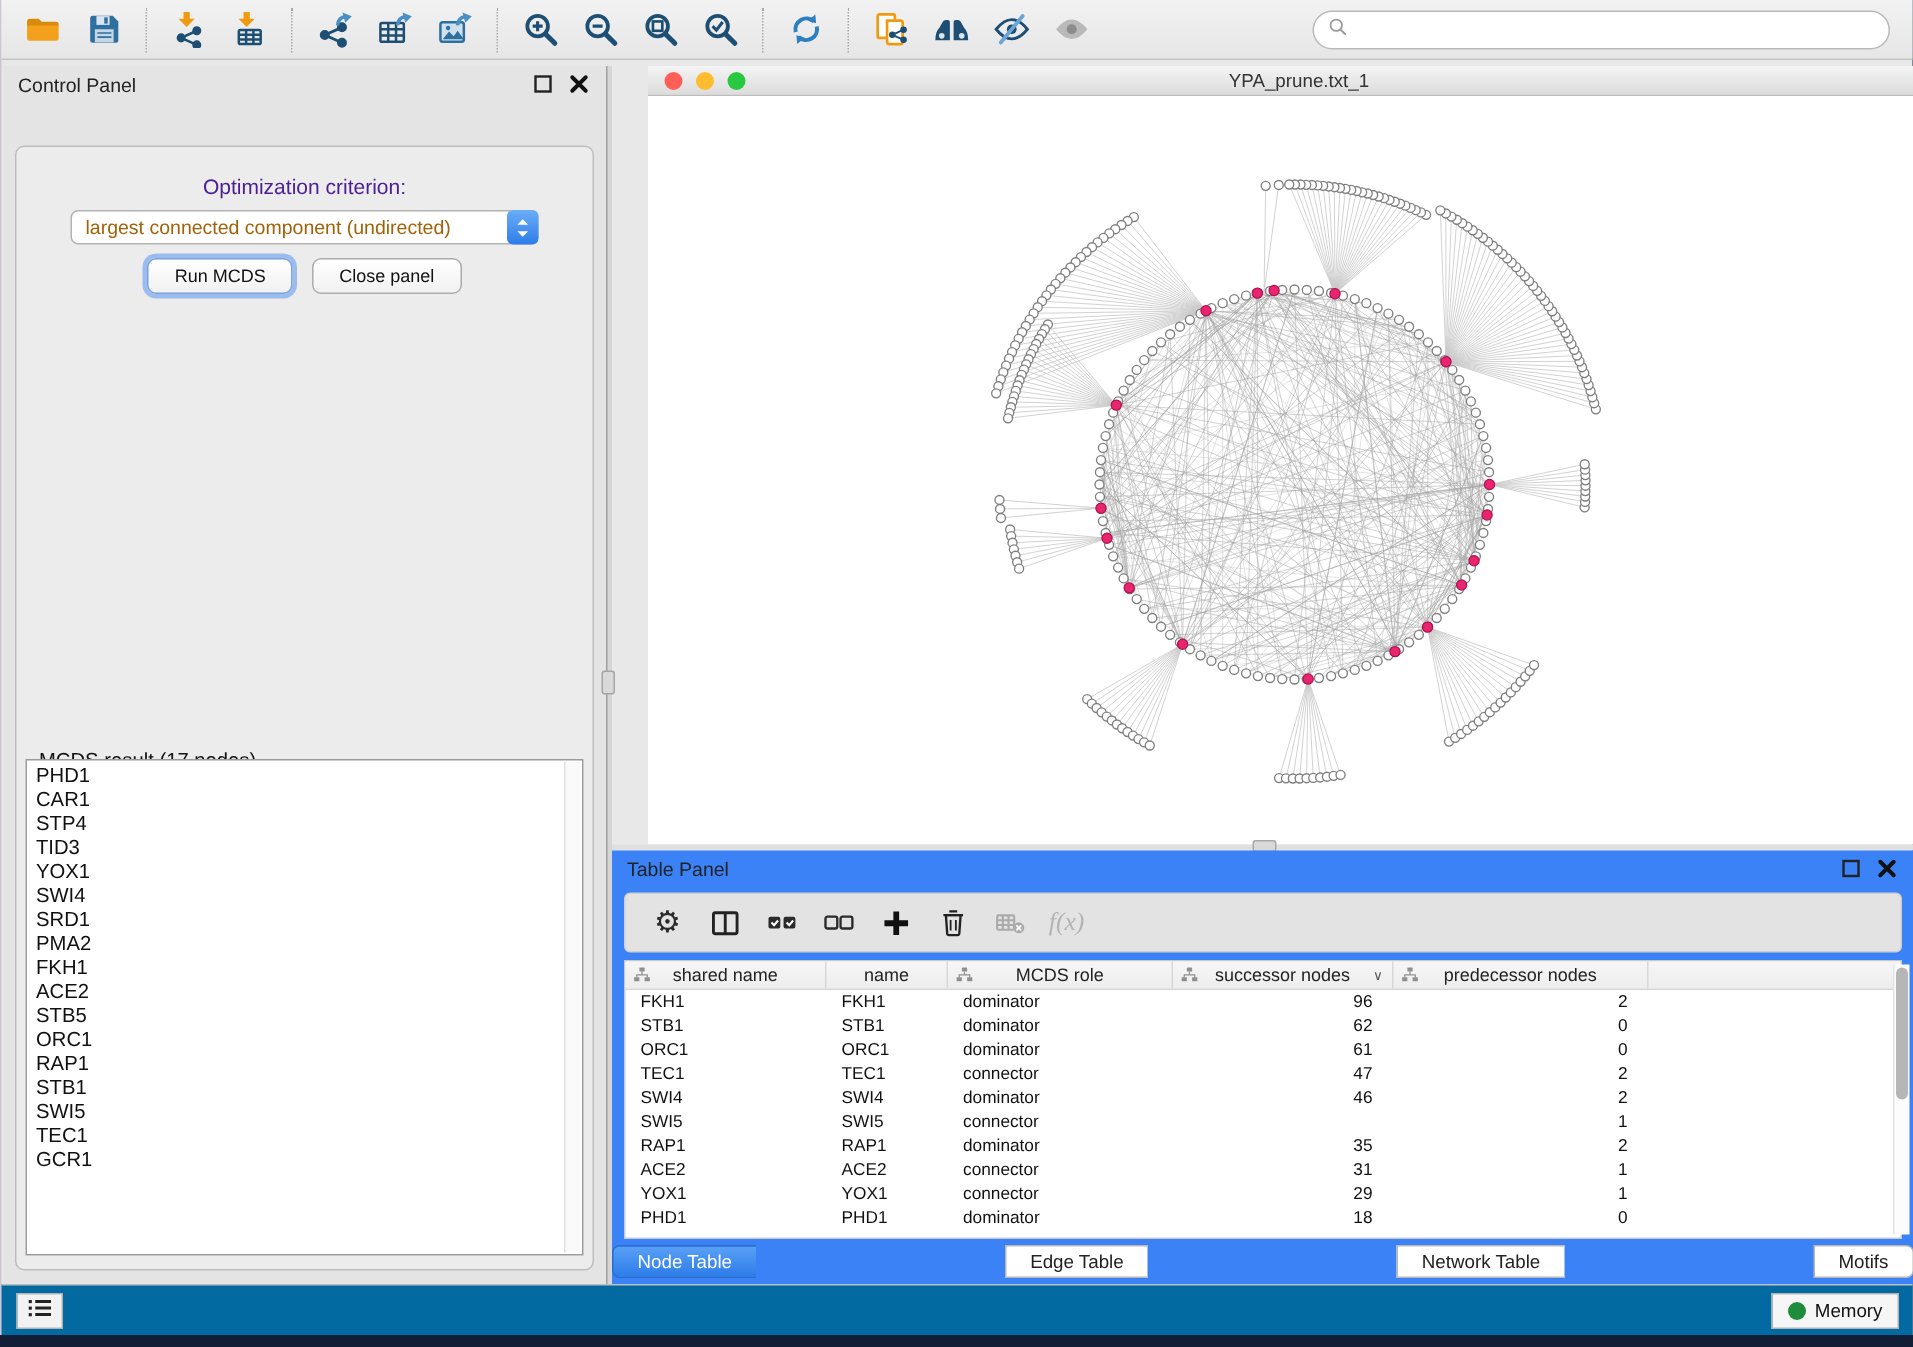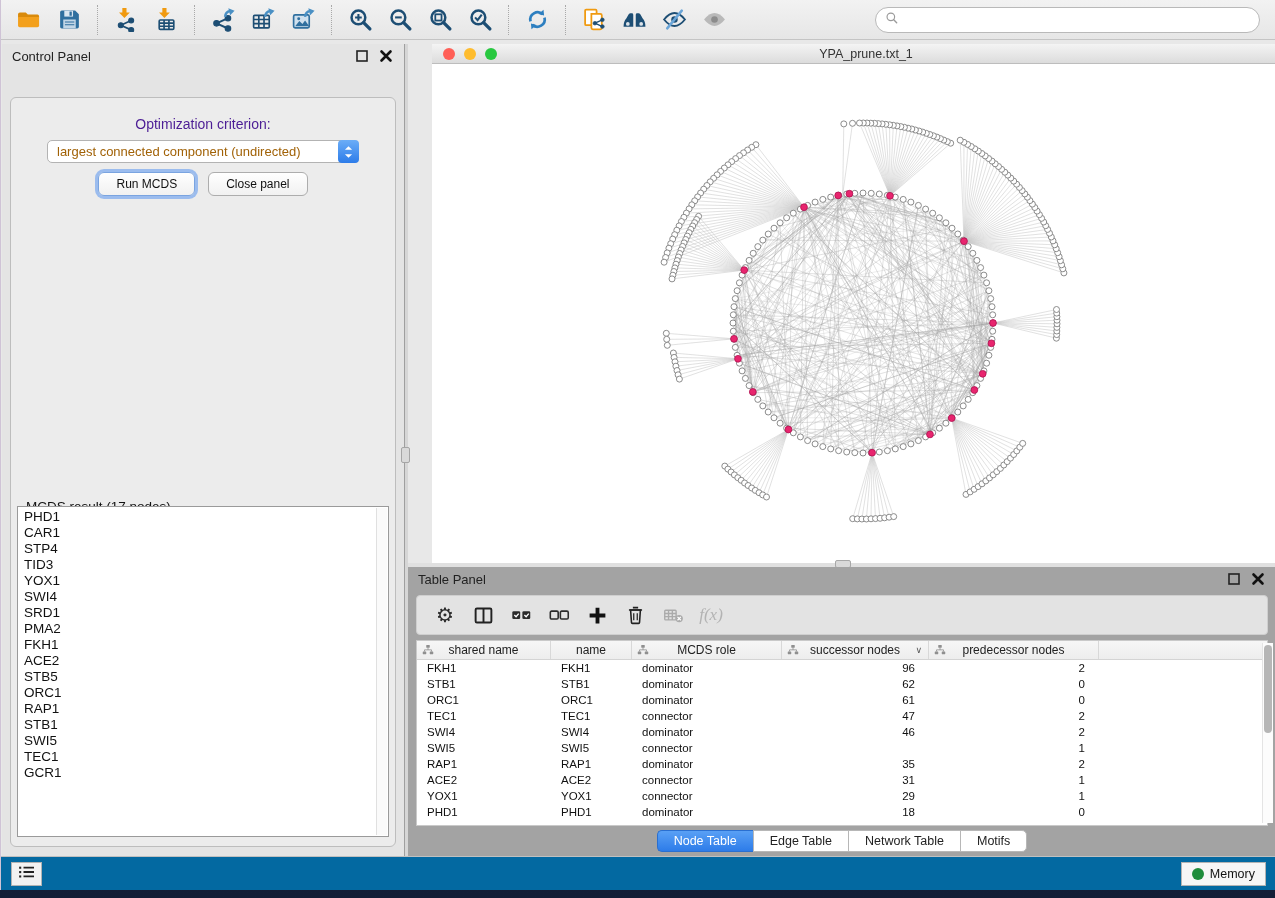--- a/index.html
+++ b/index.html
@@ -57,41 +57,41 @@
   .nettitle { height:20px; background:linear-gradient(180deg,#f4f4f4,#dcdcdc); border-bottom:1px solid #bdbdbd;
     display:flex; align-items:center; position:relative; }
   .lights { display:flex; gap:9px; margin-left:11px; }
   .light { width:12px; height:12px; border-radius:50%; }
   .netname { position:absolute; left:0; right:0; text-align:center; font-size:12.5px; color:#333; }
   .netcanvas { position:absolute; left:0; top:20px; width:868px; height:499px; }
   .hdivider { position:absolute; left:407px; top:563px; width:868px; height:4px; background:#e0e0e0; }
   .hhandle { position:absolute; left:427px; top:-3px; width:16px; height:8px; background:#d9d9d9; border:1px solid #a8a8a8; border-radius:2px; }
 
   
-  .tpanel { position:absolute; left:407px; top:567px; width:868px; height:289px; background:#a3a3a3; }
+  .tpanel { position:absolute; left:407px; top:567px; width:868px; height:289px; background:#3b82f6; }
   .ttoolbar { position:absolute; left:8px; top:28px; width:852px; height:40px; background:#e3e3e3;
     border:1px solid #cfcfcf; border-radius:4px; display:flex; align-items:center; padding-left:14px; gap:10px; }
   .ttbtn { width:28px; height:28px; display:flex; align-items:center; justify-content:center; }
   .ttbtn svg { width:21px; height:21px; }
   .gearglyph { font-size:20px; color:#2b2b2b; line-height:1; }
   .fxglyph { font-family:"Liberation Serif", serif; font-style:italic; font-size:17px; color:#b3b3b3; }
   .tablewrap { position:absolute; left:8px; top:73px; width:852px; height:186px; background:#fff; border:1px solid #c9c9c9; }
   .thead { display:flex; height:19px; background:linear-gradient(180deg,#f6f6f6,#ededed); border-bottom:1px solid #d4d4d4; }
   .th { display:flex; align-items:center; justify-content:center; gap:4px; font-size:12px; color:#222;
     border-right:1px solid #d8d8d8; position:relative; }
   .th svg.tree { width:12px; height:12px; position:absolute; left:5px; }
   .th .sort { font-size:9px; color:#555; position:absolute; right:6px; }
   .tbody { position:relative; }
   .trow { display:flex; height:16px; line-height:16px; font-size:11.5px; color:#111; }
   .td { overflow:hidden; white-space:nowrap; }
   .td.l { padding-left:10px; text-align:left; }
   .td.r { padding-right:14px; text-align:right; }
   .tscroll { position:absolute; right:3px; top:76px; width:11px; height:180px; background:#fcfcfc; border-left:1px solid #e4e4e4; }
   .tthumb { position:absolute; left:1px; top:2px; width:8px; height:88px; background:#b6b6b6; border-radius:4px; }
-  .ttabs { position:absolute; left:0; right:0; top:263px; display:flex; justify-content:center; }
+  .ttabs { position:absolute; left:0; right:0; top:263px; display:flex; justify-content:space-between; }
   .ttabs .tab { height:22px; font-size:12.5px; }
 
   
   .statusbar { position:absolute; left:0; top:856px; width:100%; height:34px; background:#0369a1; border-top:1px solid #c0c0c0; }
   .listbtn { position:absolute; left:10px; top:5px; width:31px; height:24px; background:#f2f2f2; border:1px solid #b3b3b3;
     display:flex; align-items:center; justify-content:center; }
   .membtn { position:absolute; right:9px; top:5px; height:24px; padding:0 10px; background:#f6f6f6; border:1px solid #b3b3b3;
     display:flex; align-items:center; gap:6px; font-size:12.5px; color:#111; }
   .memdot { width:12px; height:12px; border-radius:50%; }
 </style>

